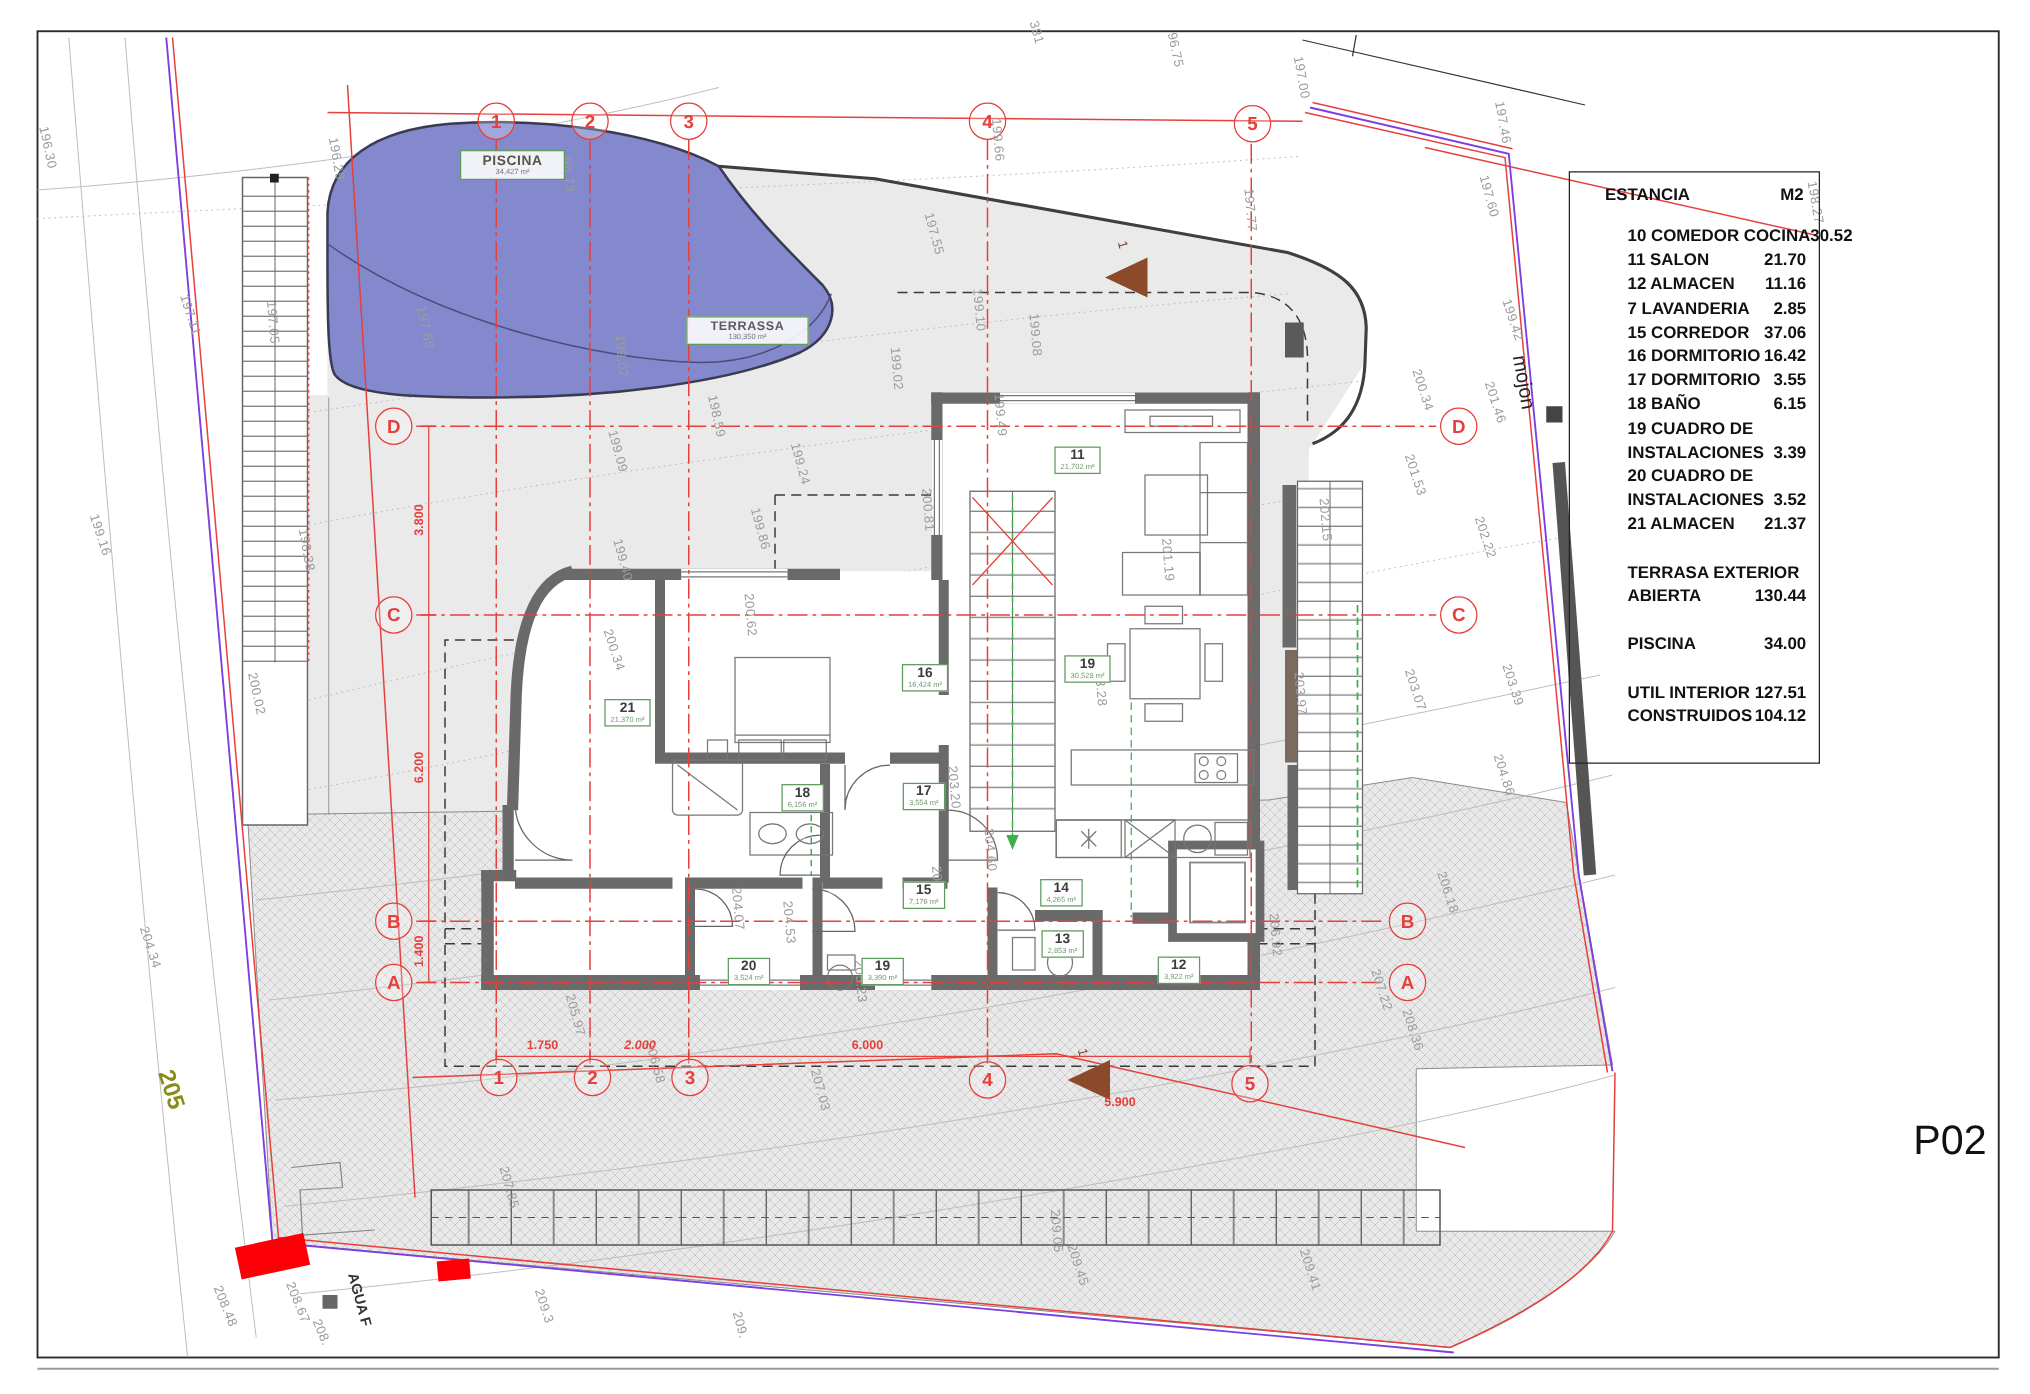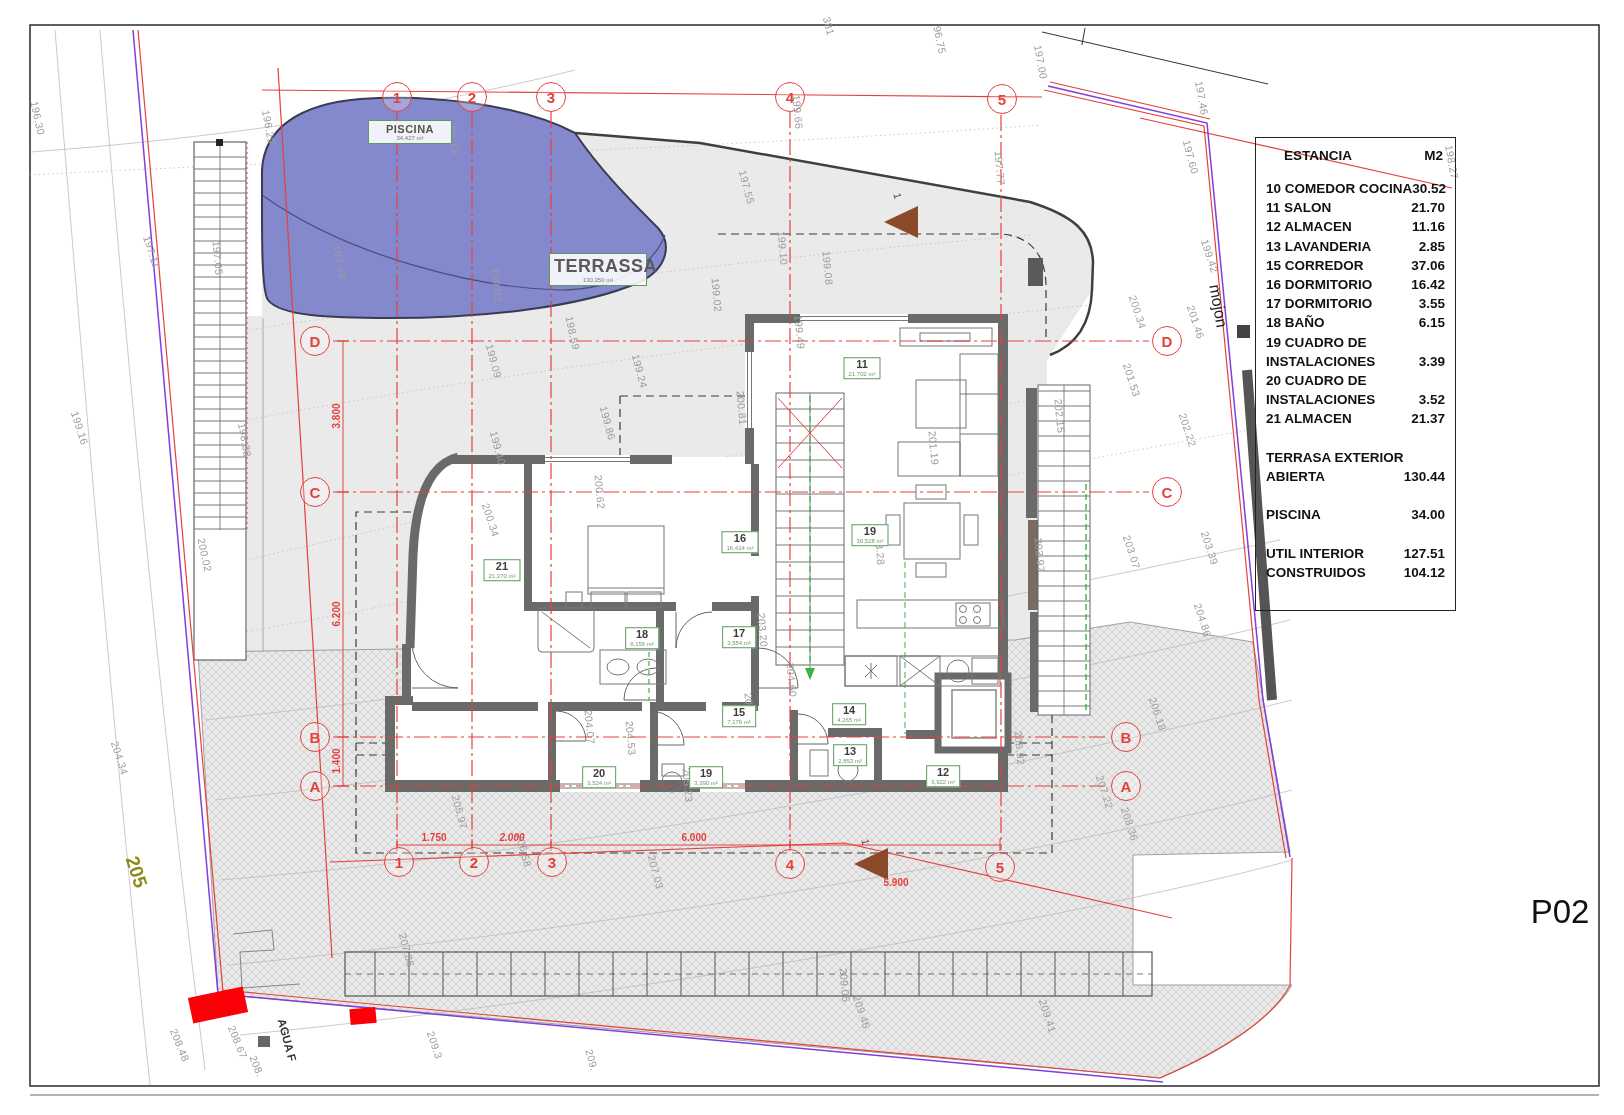--- a/index.html
+++ b/index.html
@@ -15,21 +15,21 @@
   .chip-area{font-size:6px;color:#6f9b6f;line-height:1;white-space:nowrap;}
   .dim{position:absolute;color:#e6403c;font-size:10px;font-weight:bold;white-space:nowrap;}
   .area-box{position:absolute;border:1px solid #5d9a5d;background:rgba(255,255,255,.88);
             text-align:center;padding:2px 4px;z-index:4;}
   .area-box .t{font-weight:bold;color:#55554a;letter-spacing:.5px;}
   .area-box .a{font-size:6px;color:#777;}
   .legend{position:absolute;left:1255px;top:137px;width:201px;height:474px;border:1.6px solid #222;
           padding:8px 10px;box-sizing:border-box;font-size:13.5px;font-weight:bold;color:#111;z-index:3;}
   .lhead{display:flex;justify-content:space-between;margin:2px 2px 16px 18px;}
   .lrow{display:flex;justify-content:space-between;line-height:19.2px;min-height:19.2px;}
-  .ll{white-space:nowrap;}
+  .ll{white-space:nowrap;margin-left:36px;}
   .rot{position:absolute;white-space:nowrap;}
   .sheetcode{position:absolute;left:1518px;top:893px;width:84px;text-align:center;font-size:33px;color:#111;}
 </style>
 </head>
 <body>
 
 <div id="sheet">
 
 <svg id="plan-svg" width="1624" height="1115" viewBox="0 0 1624 1115">
   <defs>
@@ -442,21 +442,21 @@
       <div class="dim" style="left: 336px; top: 416px; transform: translate(-50%, -50%) rotate(-90deg);">3.800</div>
       <div class="dim" style="left: 336px; top: 614px; transform: translate(-50%, -50%) rotate(-90deg);">6.200</div>
       <div class="dim" style="left: 336px; top: 761px; transform: translate(-50%, -50%) rotate(-90deg);">1.400</div>
     </div>
 
   <div class="area-box" style="left:368px;top:120px;width:74px;">
     <div class="t" style="font-size:11px;">PISCINA</div>
     <div class="a">34,427 m²</div>
   </div>
   <div class="area-box" style="left:549px;top:253px;width:88px;">
-    <div class="t" style="font-size:18px;color:#5a5a5a;">TERRASSA</div>
+    <div class="t" style="font-size:10px;color:#5a5a5a;">TERRASSA</div>
     <div class="a">130,350 m²</div>
   </div>
 
   <div class="rot" style="left:1218px;top:306px;transform:translate(-50%,-50%) rotate(80deg);font-size:16px;color:#222;">mojon</div>
   <div class="rot" style="left:136px;top:872px;transform:translate(-50%,-50%) rotate(72deg);font-size:19px;font-weight:bold;color:#8b8b1a;">205</div>
   <div class="rot" style="left:287px;top:1040px;transform:translate(-50%,-50%) rotate(75deg);font-size:11.5px;font-weight:bold;color:#333;">AGUA F</div>
 
   <div class="legend">
     <div class="lhead">
       <span>ESTANCIA</span>
@@ -470,21 +470,21 @@
         </div>
         <div class="lrow">
           <span class="ll">11 SALON</span>
           <span class="lv">21.70</span>
         </div>
         <div class="lrow">
           <span class="ll">12 ALMACEN</span>
           <span class="lv">11.16</span>
         </div>
         <div class="lrow">
-          <span class="ll">13 LAVANDERIA</span>
+          <span class="ll">7 LAVANDERIA</span>
           <span class="lv">2.85</span>
         </div>
         <div class="lrow">
           <span class="ll">15 CORREDOR</span>
           <span class="lv">37.06</span>
         </div>
         <div class="lrow">
           <span class="ll">16 DORMITORIO</span>
           <span class="lv">16.42</span>
         </div>

